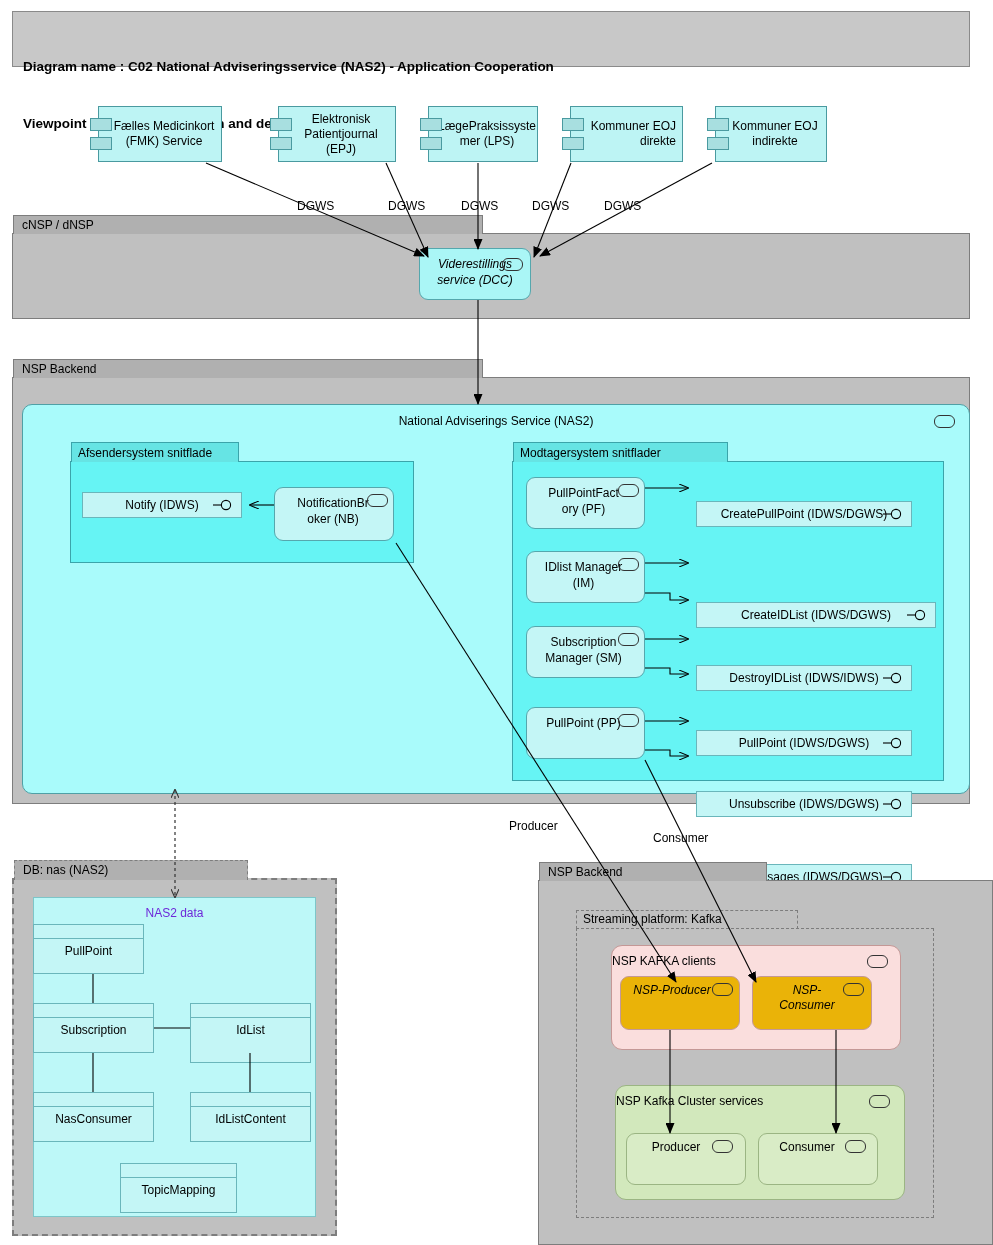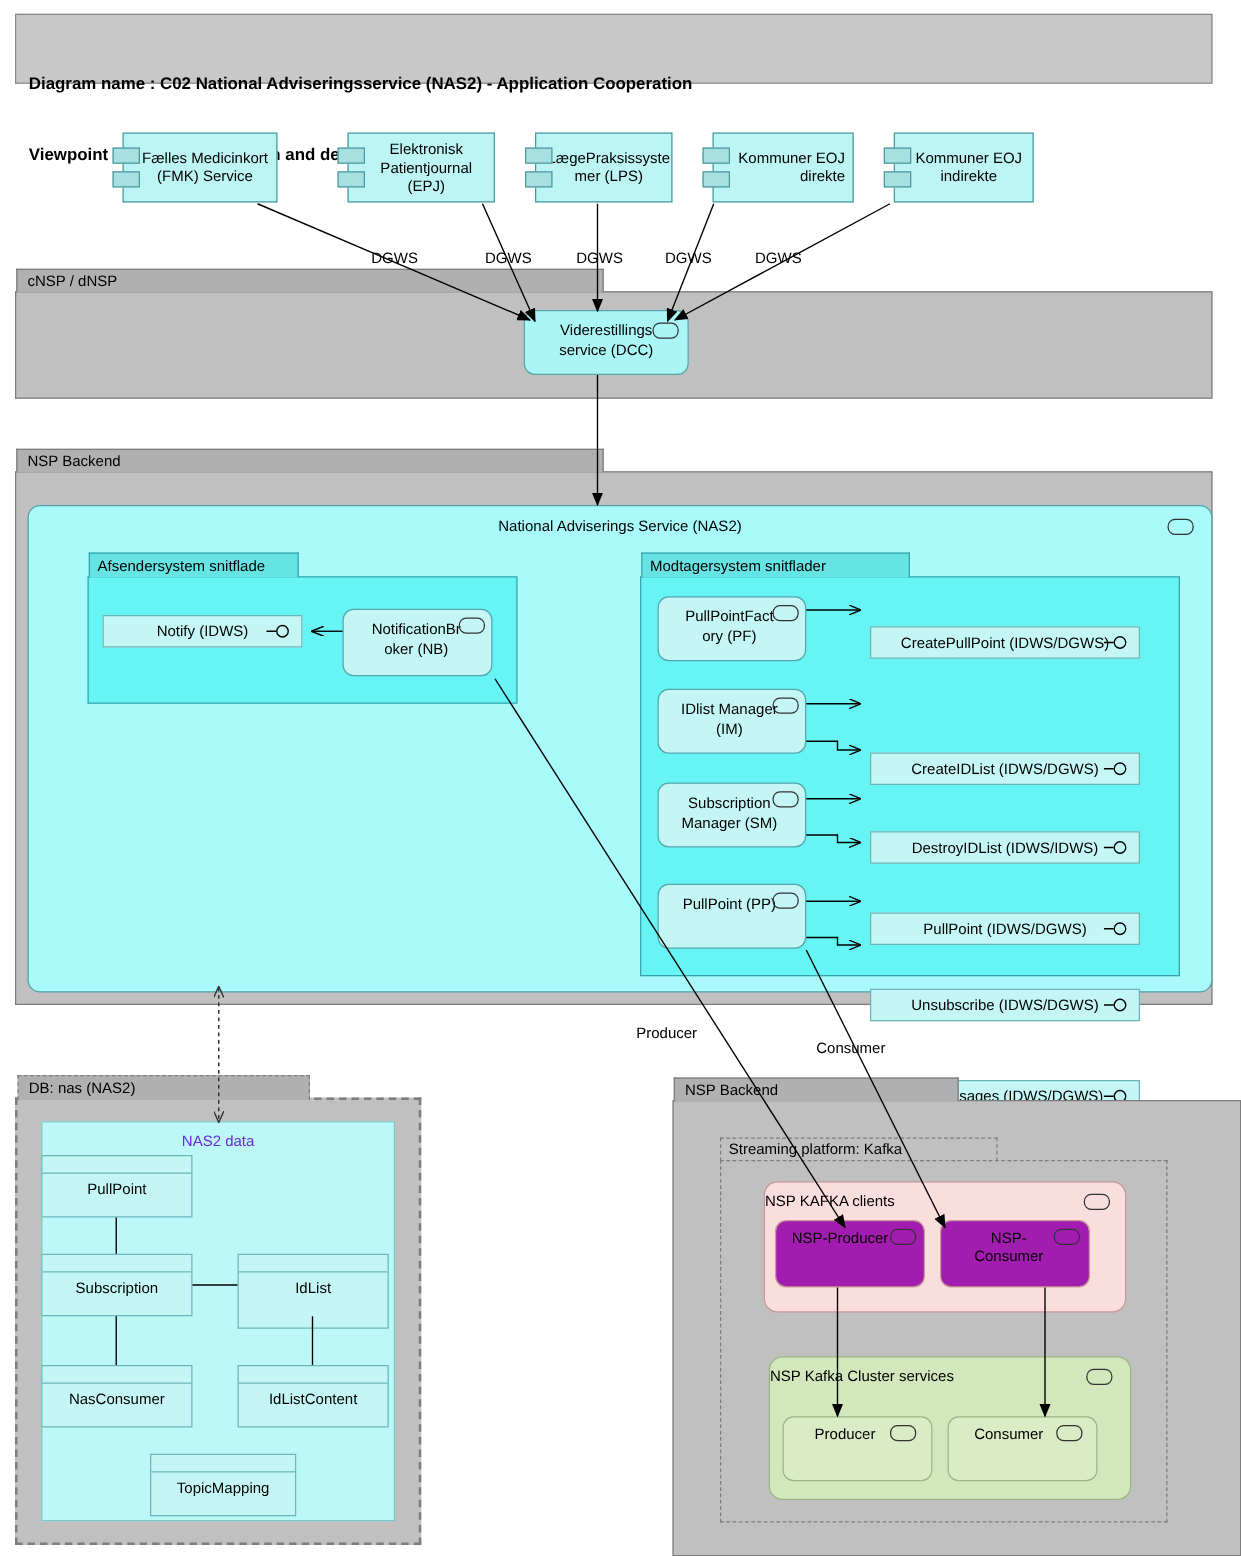--- a/index.html
+++ b/index.html
@@ -71,21 +71,21 @@
   }
   .lollipop{position:absolute;right:6px;top:50%;transform:translateY(-50%);width:22px;height:12px;}
 
   
   .clsbox{background:#c4f6f6;border:1px solid #6ab6bb;}
   .clsbox .hdr{height:13px;border-bottom:1px solid #6ab6bb;}
   .clsbox .nm{text-align:center;font-size:12px;color:#000;padding-top:5px;}
 
   
   .pinkbox{background:#fadedd;border:1px solid #c49896;border-radius:11px;}
-  .pinkinner{background:#a21caf;border:1px solid #c49896;border-radius:9px;}
+  .pinkinner{background:#eab308;border:1px solid #c49896;border-radius:9px;font-style:italic;}
   .greenbox{background:#d2e8bc;border:1px solid #9bb583;border-radius:11px;}
   .greeninner{background:#d9ecc6;border:1px solid #9bb583;border-radius:9px;}
   .boxtitle{position:absolute;left:0;right:0;top:8px;text-align:left;font-size:12px;color:#000;}
   .innertitle{position:absolute;left:0;right:0;top:6px;text-align:center;font-size:12px;color:#000;line-height:15px;}
 
   .edgelabel{position:absolute;font-size:12px;color:#000;white-space:nowrap;}
 
   svg.overlay{position:absolute;left:0;top:0;width:993px;height:1245px;pointer-events:none;}
 </style>
 </head>
@@ -134,21 +134,21 @@
     <span class="comp-label">Kommuner EOJ
 indirekte</span>
   </div>
 
   <div class="abs node" style="left:12px;top:233px;width:958px;height:86px;">
     <div class="node-tab" style="width:470px;">
       <span>cNSP / dNSP</span>
     </div>
   </div>
 
-  <div class="abs svc" style="left:419px;top:248px;width:132px;height:52px;">
+  <div class="abs svc" style="left:419px;top:248px;width:112px;height:52px;font-style:italic;">
     <span class="svc-txt" style="white-space:pre-line;">Viderestillings
 service (DCC)</span>
     <span class="compicon" style="right:7px;top:9px;"></span>
   </div>
 
   <div class="abs node" style="left:12px;top:377px;width:958px;height:427px;">
     <div class="node-tab" style="width:470px;">
       <span>NSP Backend</span>
     </div>
   </div>
@@ -195,21 +195,21 @@
       <line x1="0" y1="6" x2="8" y2="6" stroke="#000" stroke-width="1.1"></line>
       <circle cx="13" cy="6" r="4.6" fill="none" stroke="#000" stroke-width="1.1"></circle>
     </svg>
   </div>
 
   <div class="abs svc" style="left:526px;top:551px;width:119px;height:52px;background:#c4f6f6;">
     <span class="svc-txt" style="white-space:pre-line;padding-right:4px;">IDlist Manager
 (IM)</span>
     <span class="compicon" style="right:5px;top:6px;"></span>
   </div>
-  <div class="abs opbar" style="left:696px;top:550px;width:216px;height:26px;">
+  <div class="abs opbar" style="left:696px;top:550px;width:240px;height:26px;">
     <span>CreateIDList (IDWS/DGWS)</span>
     <svg class="lollipop" viewBox="0 0 22 12">
       <line x1="0" y1="6" x2="8" y2="6" stroke="#000" stroke-width="1.1"></line>
       <circle cx="13" cy="6" r="4.6" fill="none" stroke="#000" stroke-width="1.1"></circle>
     </svg>
   </div>
   <div class="abs opbar" style="left:696px;top:587px;width:216px;height:26px;">
     <span>DestroyIDList (IDWS/IDWS)</span>
     <svg class="lollipop" viewBox="0 0 22 12">
       <line x1="0" y1="6" x2="8" y2="6" stroke="#000" stroke-width="1.1"></line>
@@ -259,21 +259,21 @@
   <div class="abs node dashed" style="left:12px;top:878px;width:325px;height:358px;">
     <div class="node-tab dashed" style="width:234px;top:-20px;height:20px;">
       <span>DB: nas (NAS2)</span>
     </div>
   </div>
 
   <div class="abs" style="left:33px;top:897px;width:283px;height:320px;background:#bdf8f8;border:1px solid #7dc6c9;">
     <div style="position:absolute;left:0;right:0;top:8px;text-align:center;font-size:12px;color:#6d28d9;">NAS2 data</div>
   </div>
 
-  <div class="abs clsbox" style="left:33px;top:924px;width:121px;height:50px;">
+  <div class="abs clsbox" style="left:33px;top:924px;width:111px;height:50px;">
     <div class="hdr"></div>
     <div class="nm">PullPoint</div>
   </div>
   <div class="abs clsbox" style="left:33px;top:1003px;width:121px;height:50px;">
     <div class="hdr"></div>
     <div class="nm">Subscription</div>
   </div>
   <div class="abs clsbox" style="left:190px;top:1003px;width:121px;height:60px;">
     <div class="hdr"></div>
     <div class="nm">IdList</div>

